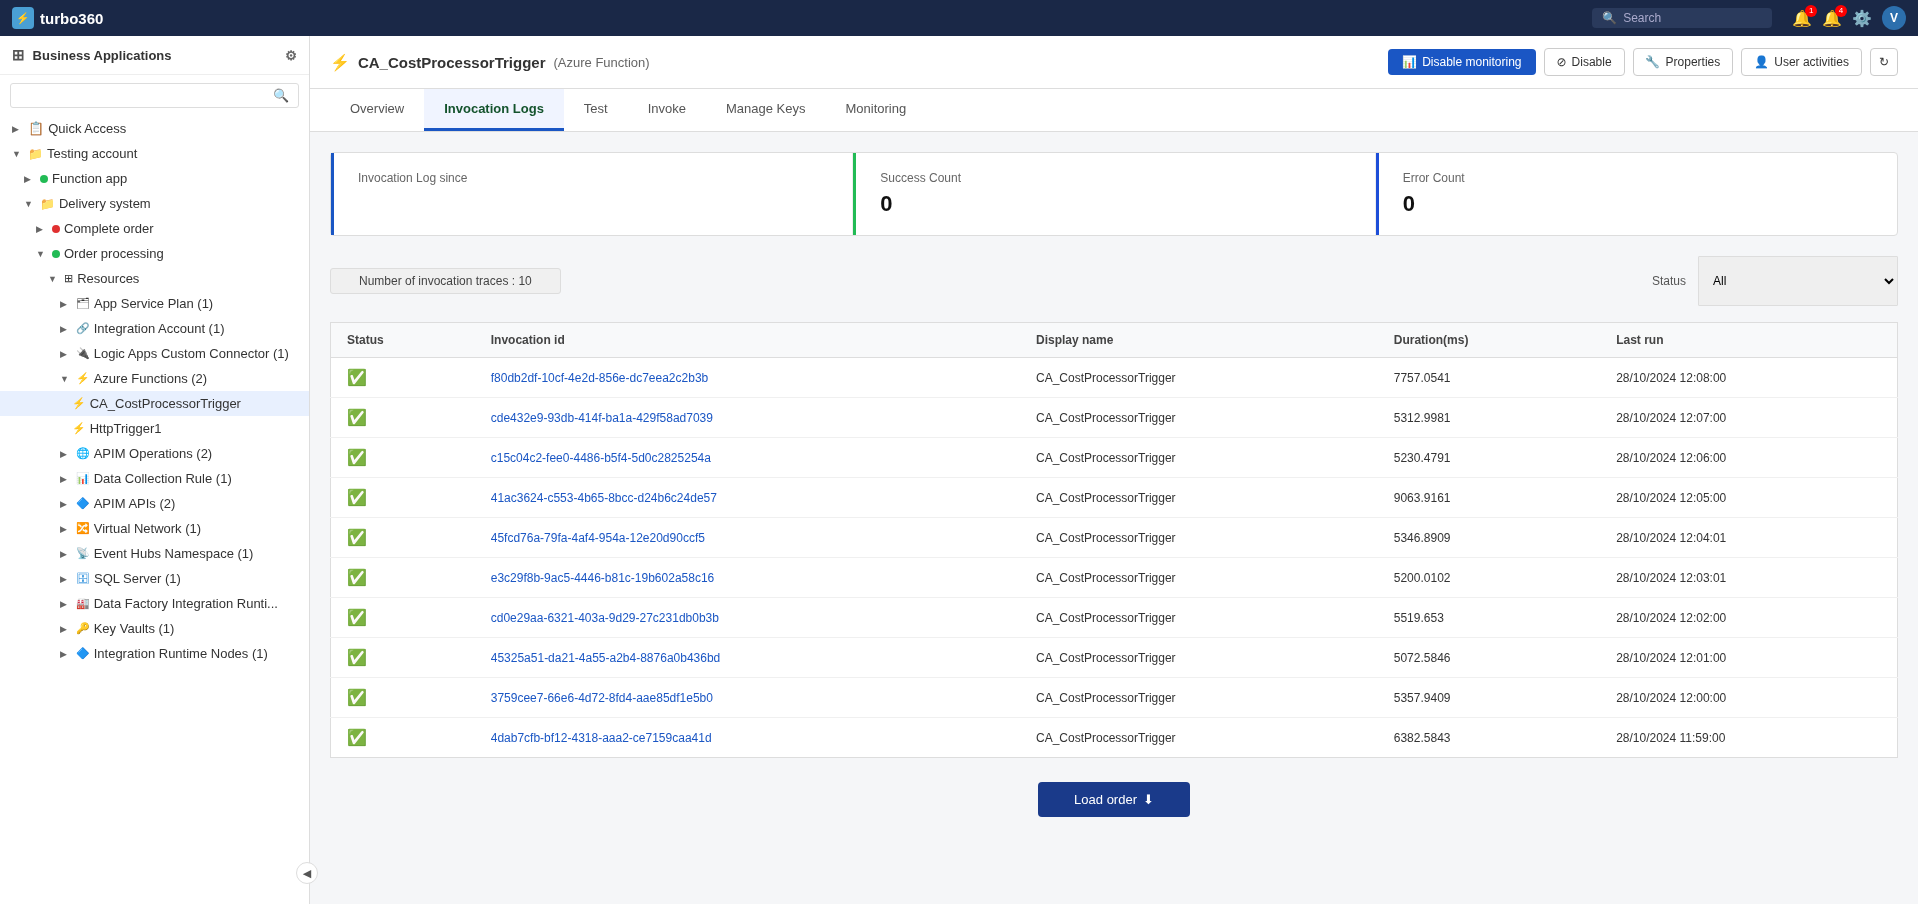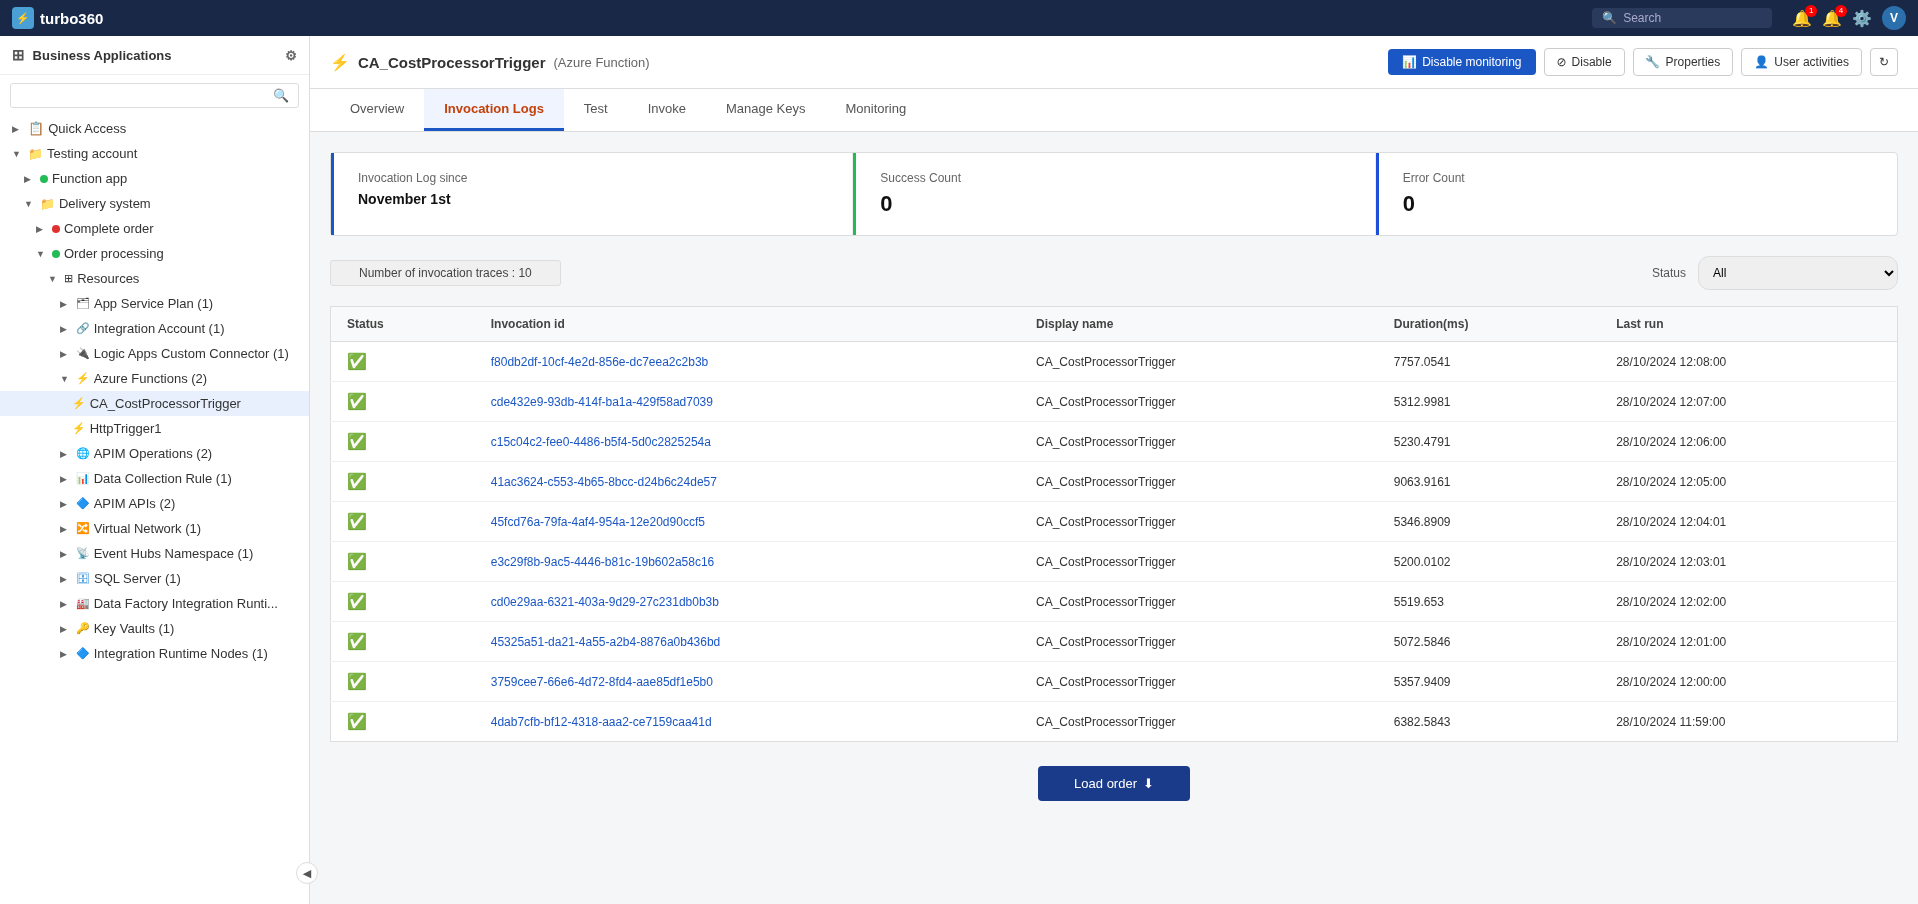--- a/index.html
+++ b/index.html
@@ -121,42 +121,42 @@
       padding: 0 20px;
       flex-shrink: 0;
     }
     .tab {
       padding: 12px 20px;
       cursor: pointer;
       font-size: 13px;
       color: #555;
       border-bottom: 3px solid transparent;
     }
-    .tab.active { color: #c2410c; border-bottom: 3px solid #1a56c4; font-weight: 600; background: #f0f4ff; }
+    .tab.active { color: #14532d; border-bottom: 3px solid #1a56c4; font-weight: 600; background: #f0f4ff; }
 
     
     .content-area { flex: 1; overflow-y: auto; padding: 20px; }
 
     
     .stats-row { display: flex; gap: 0; margin-bottom: 20px; background: #fff; border: 1px solid #ddd; border-radius: 4px; }
     .stat-card { flex: 1; padding: 18px 24px; border-right: 1px solid #eee; }
     .stat-card:last-child { border-right: none; }
     .stat-card.error-card { border-left: 3px solid #1d4ed8; }
     .stat-card.success-card { border-left: 3px solid #22bb55; }
     .stat-card.log-card { border-left: 3px solid #1a56c4; }
     .stat-label { font-size: 12px; color: #666; margin-bottom: 6px; }
     .stat-value { font-size: 22px; font-weight: 600; color: #111; }
     .stat-date { font-size: 14px; font-weight: 600; color: #111; }
 
     
     .filter-row { display: flex; align-items: center; margin-bottom: 16px; gap: 12px; }
     .trace-count-badge { background: #f0f0f0; border: 1px solid #ddd; border-radius: 3px; padding: 5px 28px; font-size: 12px; color: #444; }
     .filter-spacer { flex: 1; }
     .status-filter-label { font-size: 12px; color: #555; }
-    .status-filter-select { border: 1px solid #ddd; border-radius: 11px; padding: 8px 10px; font-size: 12px; min-width: 200px; }
+    .status-filter-select { border: 1px solid #ddd; border-radius: 1px; padding: 16px 10px; font-size: 12px; min-width: 200px; }
 
     
     .invocation-table { background: #fff; border: 1px solid #ddd; border-radius: 4px; width: 100%; border-collapse: collapse; }
     .invocation-table th { padding: 10px 16px; text-align: left; font-size: 12px; font-weight: 600; color: #444; background: #f8f9fa; border-bottom: 1px solid #ddd; }
     .invocation-table td { padding: 10px 16px; font-size: 12px; color: #333; border-bottom: 1px solid #f0f0f0; }
     .invocation-table tr:last-child td { border-bottom: none; }
     .status-icon-success { color: #22bb55; font-size: 16px; }
     .invocation-link { color: #1a56c4; text-decoration: none; cursor: pointer; }
 
     
@@ -432,21 +432,20 @@
       <div class="tab">
         <span>Monitoring</span>
       </div>
     </div>
 
     <div class="content-area">
 
       <div class="stats-row">
         <div class="stat-card log-card">
           <div class="stat-label">Invocation Log since</div>
-          <div class="stat-date">November 1st</div>
         </div>
         <div class="stat-card success-card">
           <div class="stat-label">Success Count</div>
           <div class="stat-value">0</div>
         </div>
         <div class="stat-card error-card">
           <div class="stat-label">Error Count</div>
           <div class="stat-value">0</div>
         </div>
       </div>

